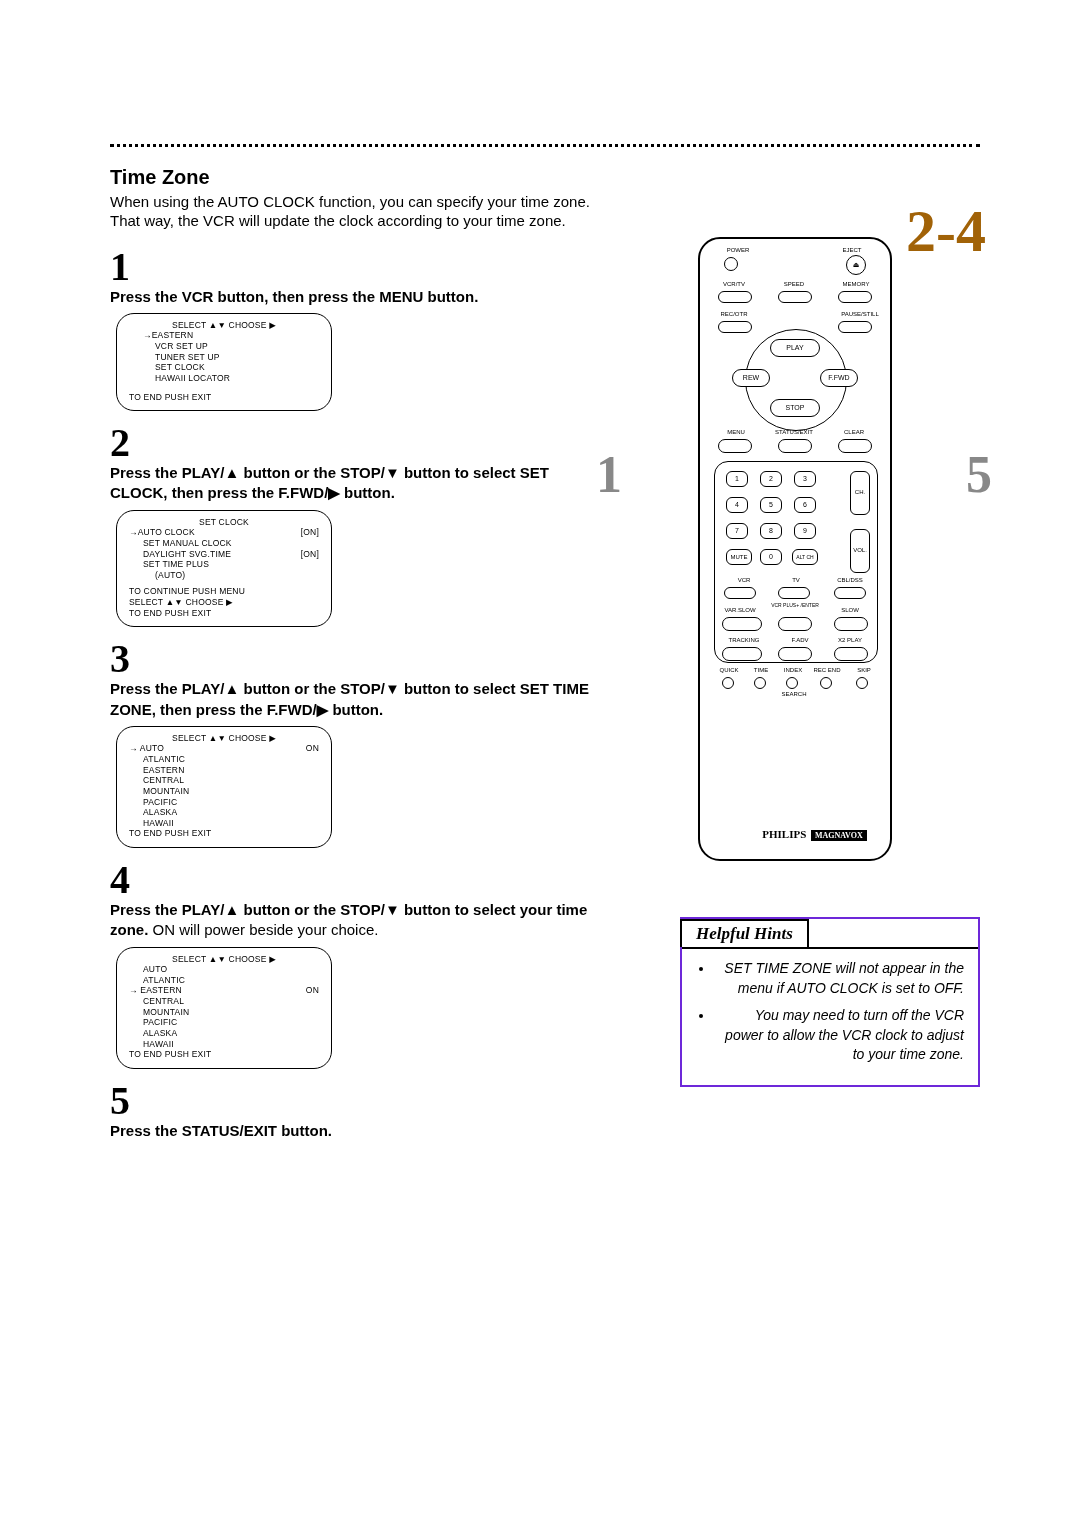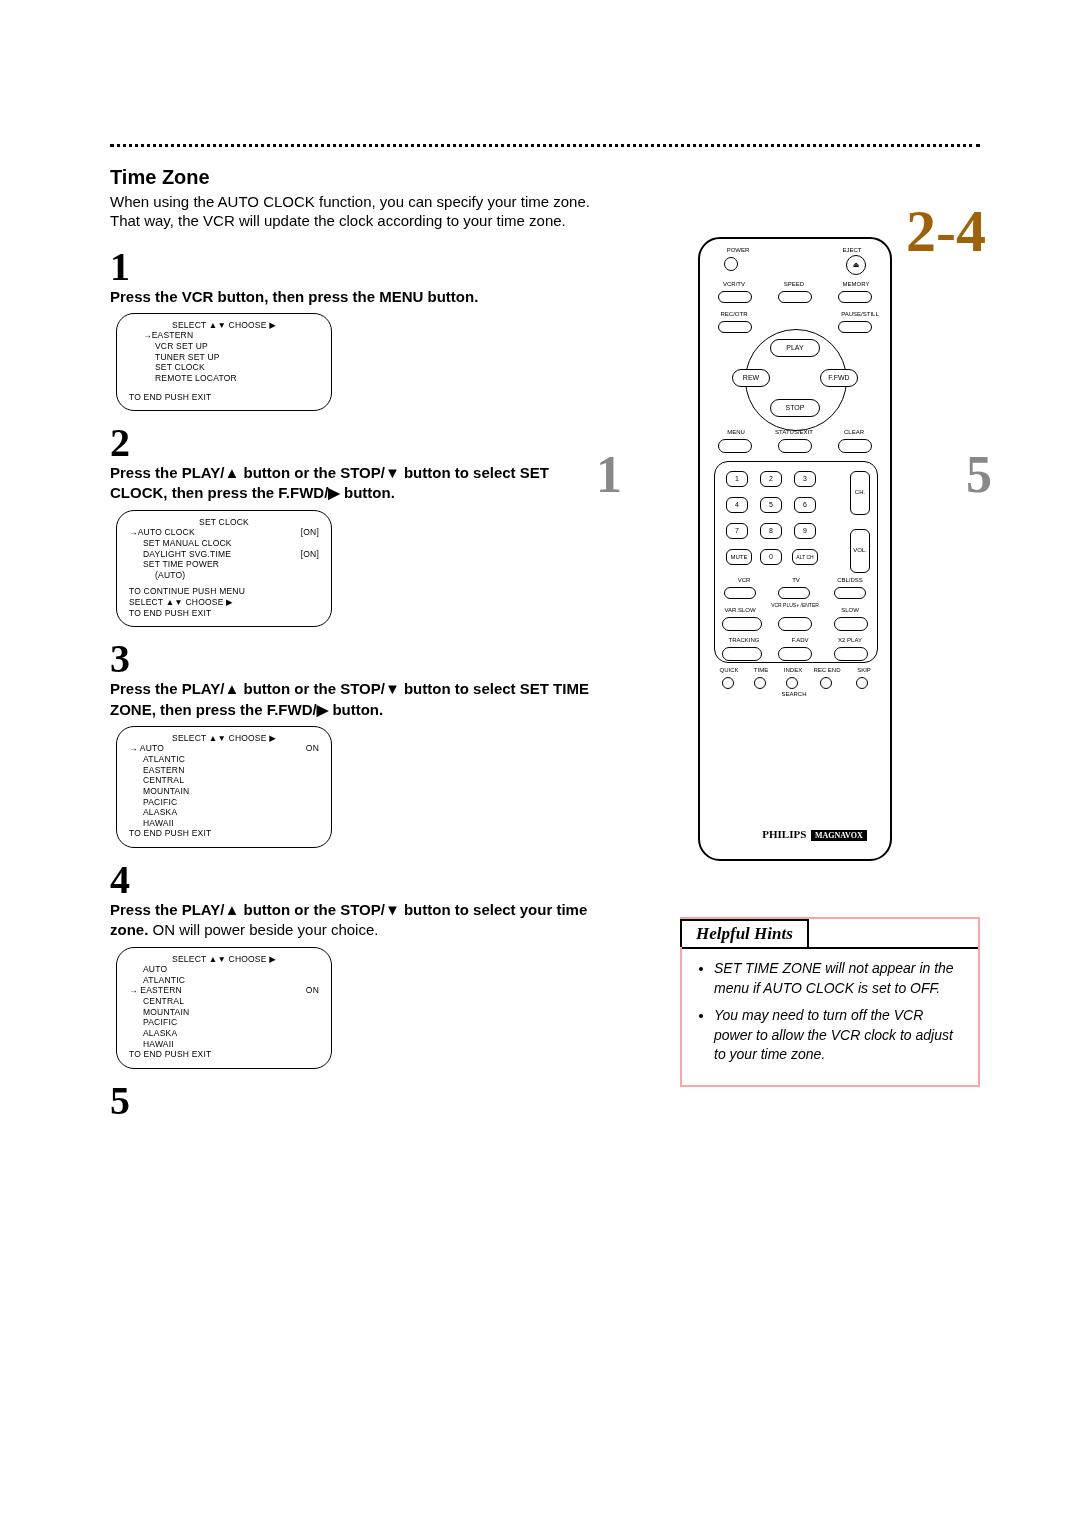--- a/index.html
+++ b/index.html
@@ -24,24 +24,24 @@
   .side-5{position:absolute;right:-12px;top:288px;font-size:52px;font-weight:bold;color:#888;font-family:"Times New Roman",serif;}
   
   .remote{position:relative;margin:80px auto 0 auto;width:190px;height:620px;border:2px solid #000;border-radius:22px;background:#fff;}
   .lbl{position:absolute;font-size:6px;text-align:center;width:40px;}
   .btn{position:absolute;border:1px solid #000;border-radius:6px;font-size:7px;text-align:center;box-sizing:border-box;background:#fff;}
   .rbtn{border-radius:50%;}
   .oval{border-radius:10px;}
   .pad{position:absolute;border:1px solid #000;border-radius:50%;}
   .brand{position:absolute;bottom:18px;left:0;right:0;text-align:center;font-size:11px;font-weight:bold;font-family:"Times New Roman",serif;padding-left:39px;}
   .brand .box{display:inline-block;background:#000;color:#fff;font-size:8px;padding:1px 4px;vertical-align:middle;margin-left:2px;}
-  .hh-box{border:2px solid #fca5a5;width:296px;position:absolute;right:0;top:760px;}
+  .hh-box{border:2px solid #6d28d9;width:296px;position:absolute;right:0;top:760px;}
   .hh-tab{border:2px solid #000;border-bottom:none;font-weight:bold;font-style:italic;font-size:17px;padding:3px 14px;font-family:"Times New Roman",serif;display:inline-block;background:#fff;position:relative;top:0;left:-2px;}
   .hh-body{border-top:2px solid #000;padding:10px 14px 12px 18px;font-size:14px;font-style:italic;line-height:1.4;}
-  .hh-body ul{margin:0;padding-left:14px;}
+  .hh-body ul{margin:0;padding-left:14px;text-align:right;}
   .hh-body li{margin-bottom:8px;}
 </style>
 </head>
 <body>
 
 <div class="page">
 
   <hr class="dots">
 
   <div class="columns">
@@ -51,42 +51,42 @@
       <p class="intro">When using the AUTO CLOCK function, you can specify your time zone. That way, the VCR will update the clock according to your time zone.</p>
 
       <div class="big-step">1</div>
       <p class="instr"><span>Press the VCR button, then press the MENU button.</span></p>
       <div class="osd">
         <div style="text-align:center">SELECT ▲▼ CHOOSE ▶</div>
         <div class="ind">→EASTERN</div>
         <div class="ind" style="padding-left:26px">VCR SET UP</div>
         <div class="ind" style="padding-left:26px">TUNER SET UP</div>
         <div class="ind" style="padding-left:26px">SET CLOCK</div>
-        <div class="ind" style="padding-left:26px">REMOTE LOCATOR</div>
+        <div class="ind" style="padding-left:26px">HAWAII LOCATOR</div>
         <div style="margin-top:8px">TO END PUSH EXIT</div>
       </div>
 
       <div class="big-step">2</div>
       <p class="instr"><span>Press the PLAY/▲ button or the STOP/▼ button to select SET CLOCK, then press the F.FWD/▶ button.</span></p>
       <div class="osd">
         <div style="text-align:center">SET CLOCK</div>
         <div class="row">
             <span>→AUTO CLOCK</span>
             <span>[ON]</span>
           </div>
         <div class="row">
             <span class="ind">SET MANUAL CLOCK</span>
             <span></span>
           </div>
         <div class="row">
             <span class="ind">DAYLIGHT SVG.TIME</span>
             <span>[ON]</span>
           </div>
         <div class="row">
-            <span class="ind">SET TIME POWER</span>
+            <span class="ind">SET TIME PLUS</span>
             <span></span>
           </div>
         <div class="ind" style="padding-left:26px">(AUTO)</div>
         <div style="margin-top:6px">TO CONTINUE PUSH MENU</div>
         <div>SELECT ▲▼ CHOOSE ▶</div>
         <div>TO END PUSH EXIT</div>
       </div>
 
       <div class="big-step">3</div>
       <p class="instr"><span>Press the PLAY/▲ button or the STOP/▼ button to select SET TIME ZONE, then press the F.FWD/▶ button.</span></p>
@@ -118,20 +118,21 @@
           </div>
         <div class="ind">CENTRAL</div>
         <div class="ind">MOUNTAIN</div>
         <div class="ind">PACIFIC</div>
         <div class="ind">ALASKA</div>
         <div class="ind">HAWAII</div>
         <div>TO END PUSH EXIT</div>
       </div>
 
       <div class="big-step">5</div>
+      <p class="instr"><span>Press the STATUS/EXIT button.</span></p>
     </div>
 
     <div class="right">
       <div class="nums-24">2-4</div>
       <div class="side-1">1</div>
       <div class="side-5">5</div>
 
       <div class="remote">
 
         <span class="lbl" style="left:18px;top:8px">POWER</span>

